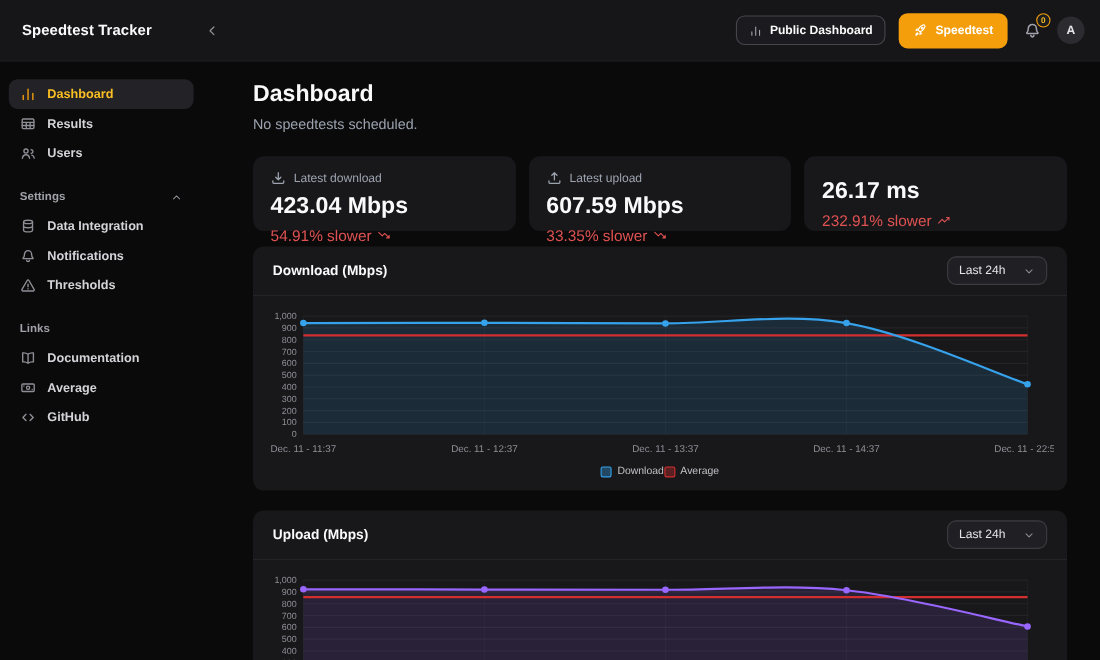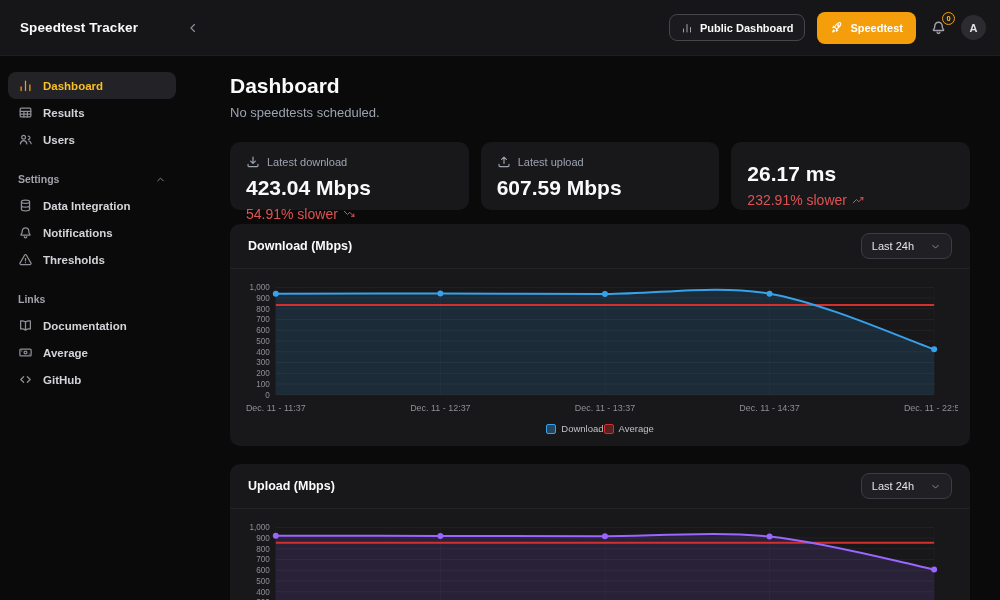--- a/index.html
+++ b/index.html
@@ -232,20 +232,26 @@
         </div>
       </div>
       <div class="stat-card">
         <div class="stat-label">
           <svg class="ic" width="14" height="14" viewBox="0 0 24 24">
               <path d="M12 14.5v-11M8 7.5l4-4 4 4M3.5 16v2.5a1.5 1.5 0 0 0 1.5 1.5h14a1.5 1.5 0 0 0 1.5-1.5V16"></path>
             </svg>
           <span>Latest upload</span>
         </div>
         <div class="stat-value">607.59 Mbps</div>
+        <div class="stat-trend">
+          <span>33.35% slower</span>
+          <svg class="ic" width="12" height="12" viewBox="0 0 24 24">
+              <path d="M2.5 6.5 9 13l4.5-4.5 8 8M21.5 16.5V12M21.5 16.5H17"></path>
+            </svg>
+        </div>
       </div>
       <div class="stat-card">
         <div class="stat-value">26.17 ms</div>
         <div class="stat-trend">
           <span>232.91% slower</span>
           <svg class="ic" width="12" height="12" viewBox="0 0 24 24">
               <path d="M2.5 17.5 9 11l4.5 4.5 8-8M21.5 7.5V12M21.5 7.5H17"></path>
             </svg>
         </div>
       </div>

